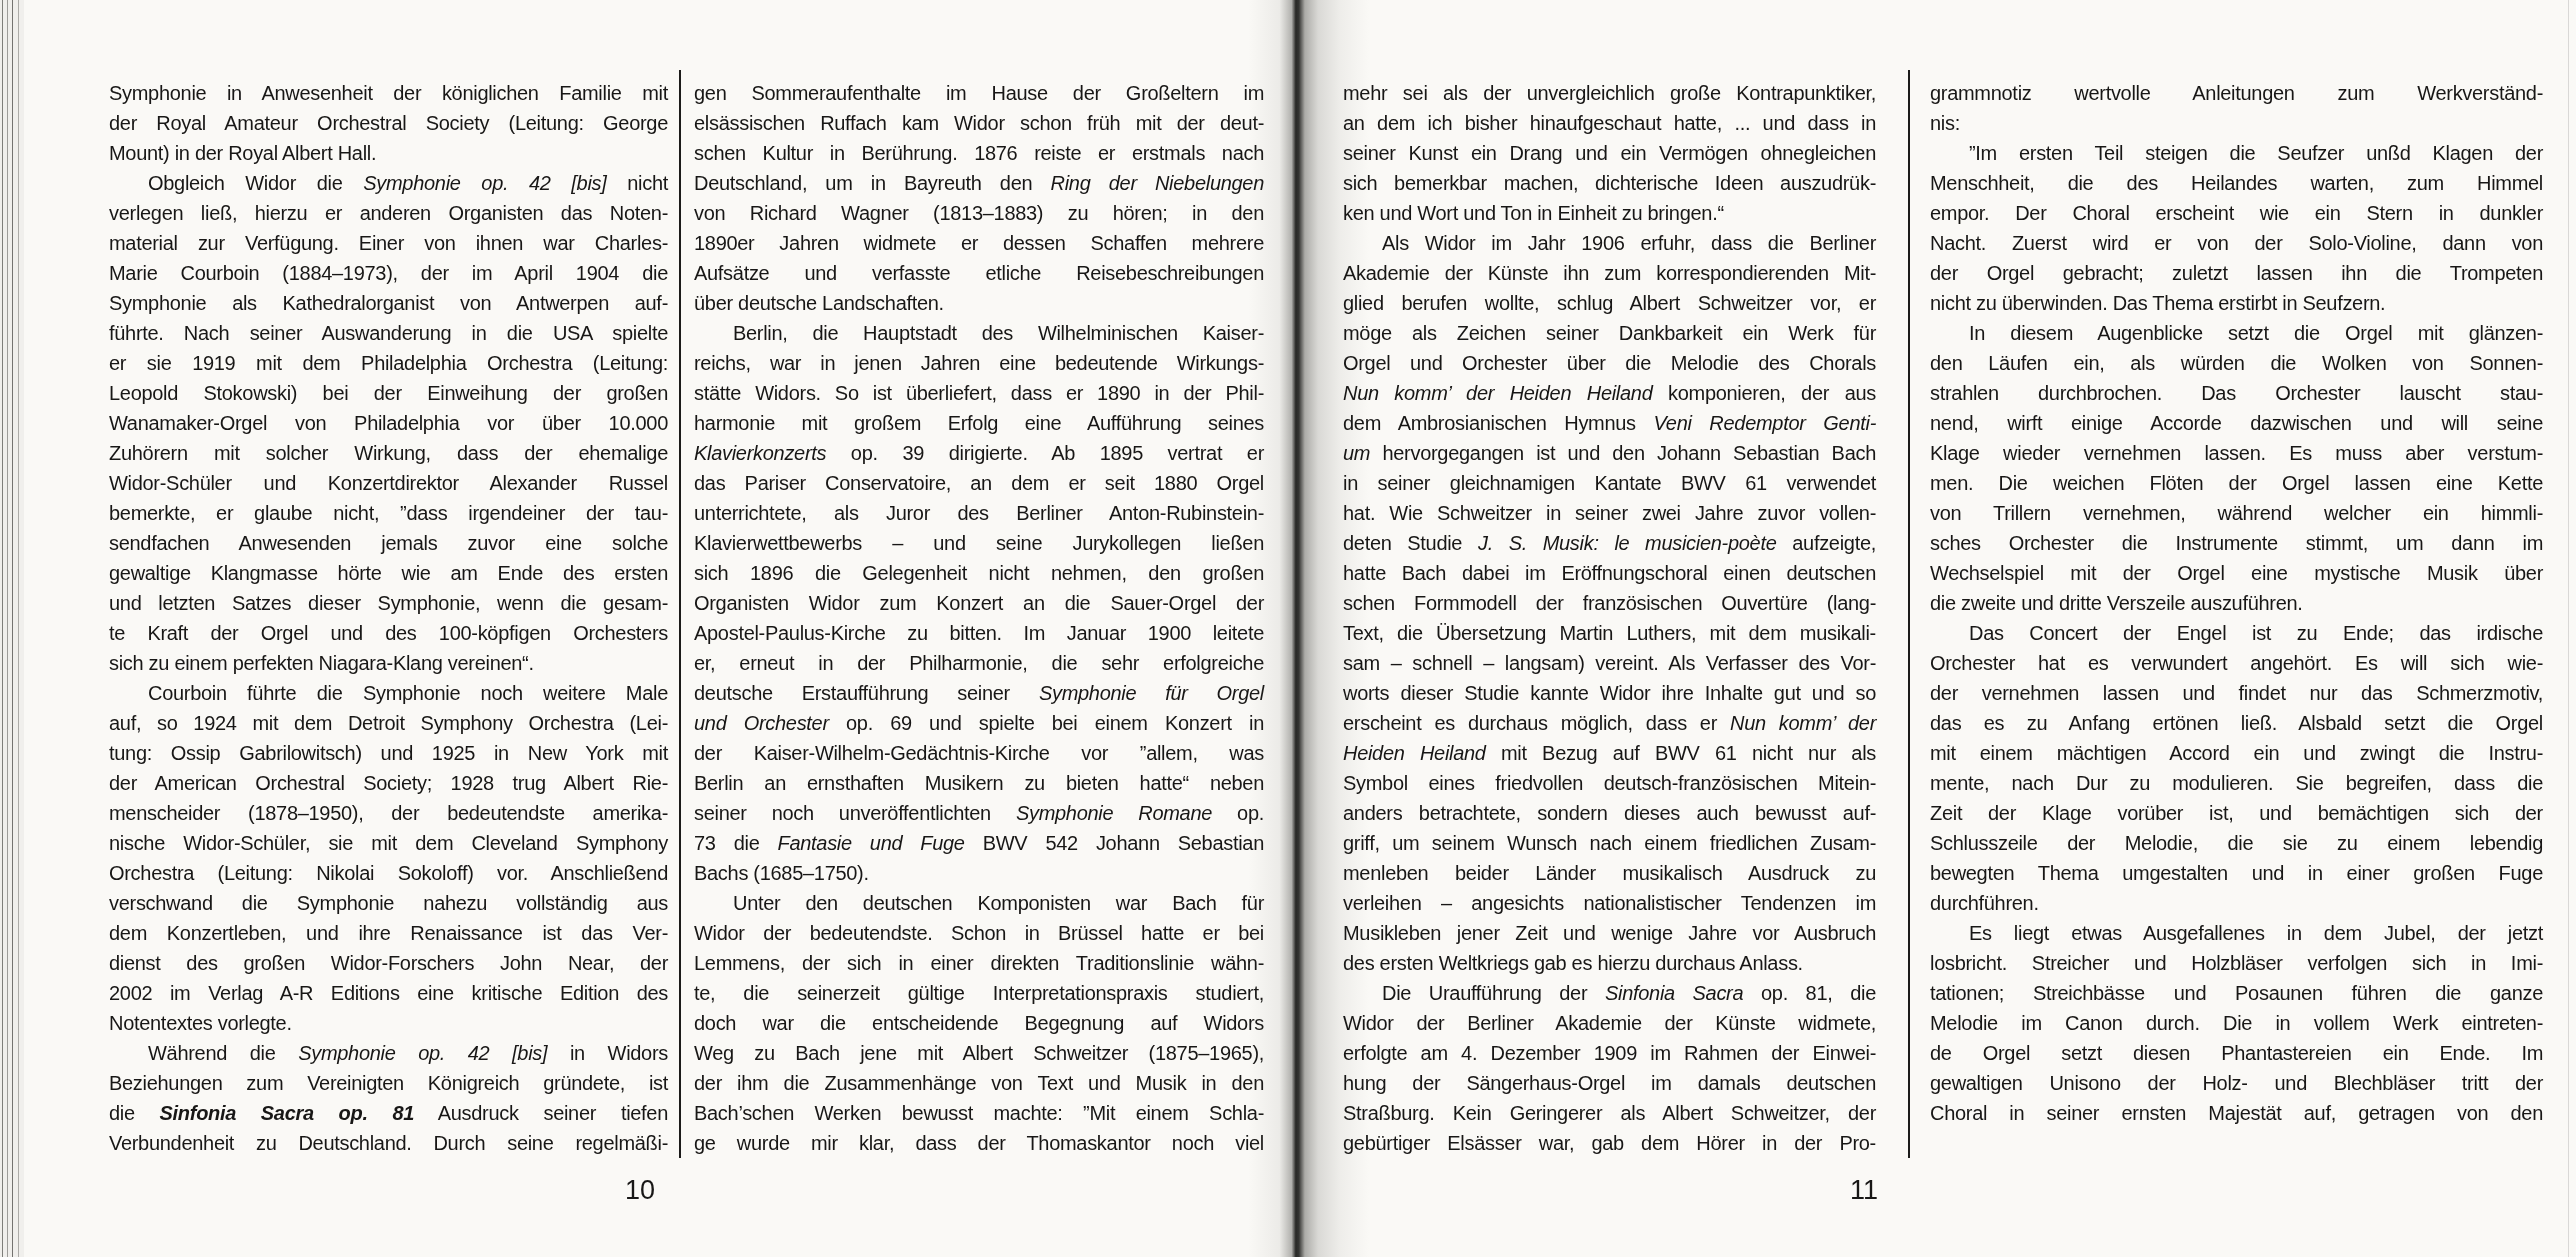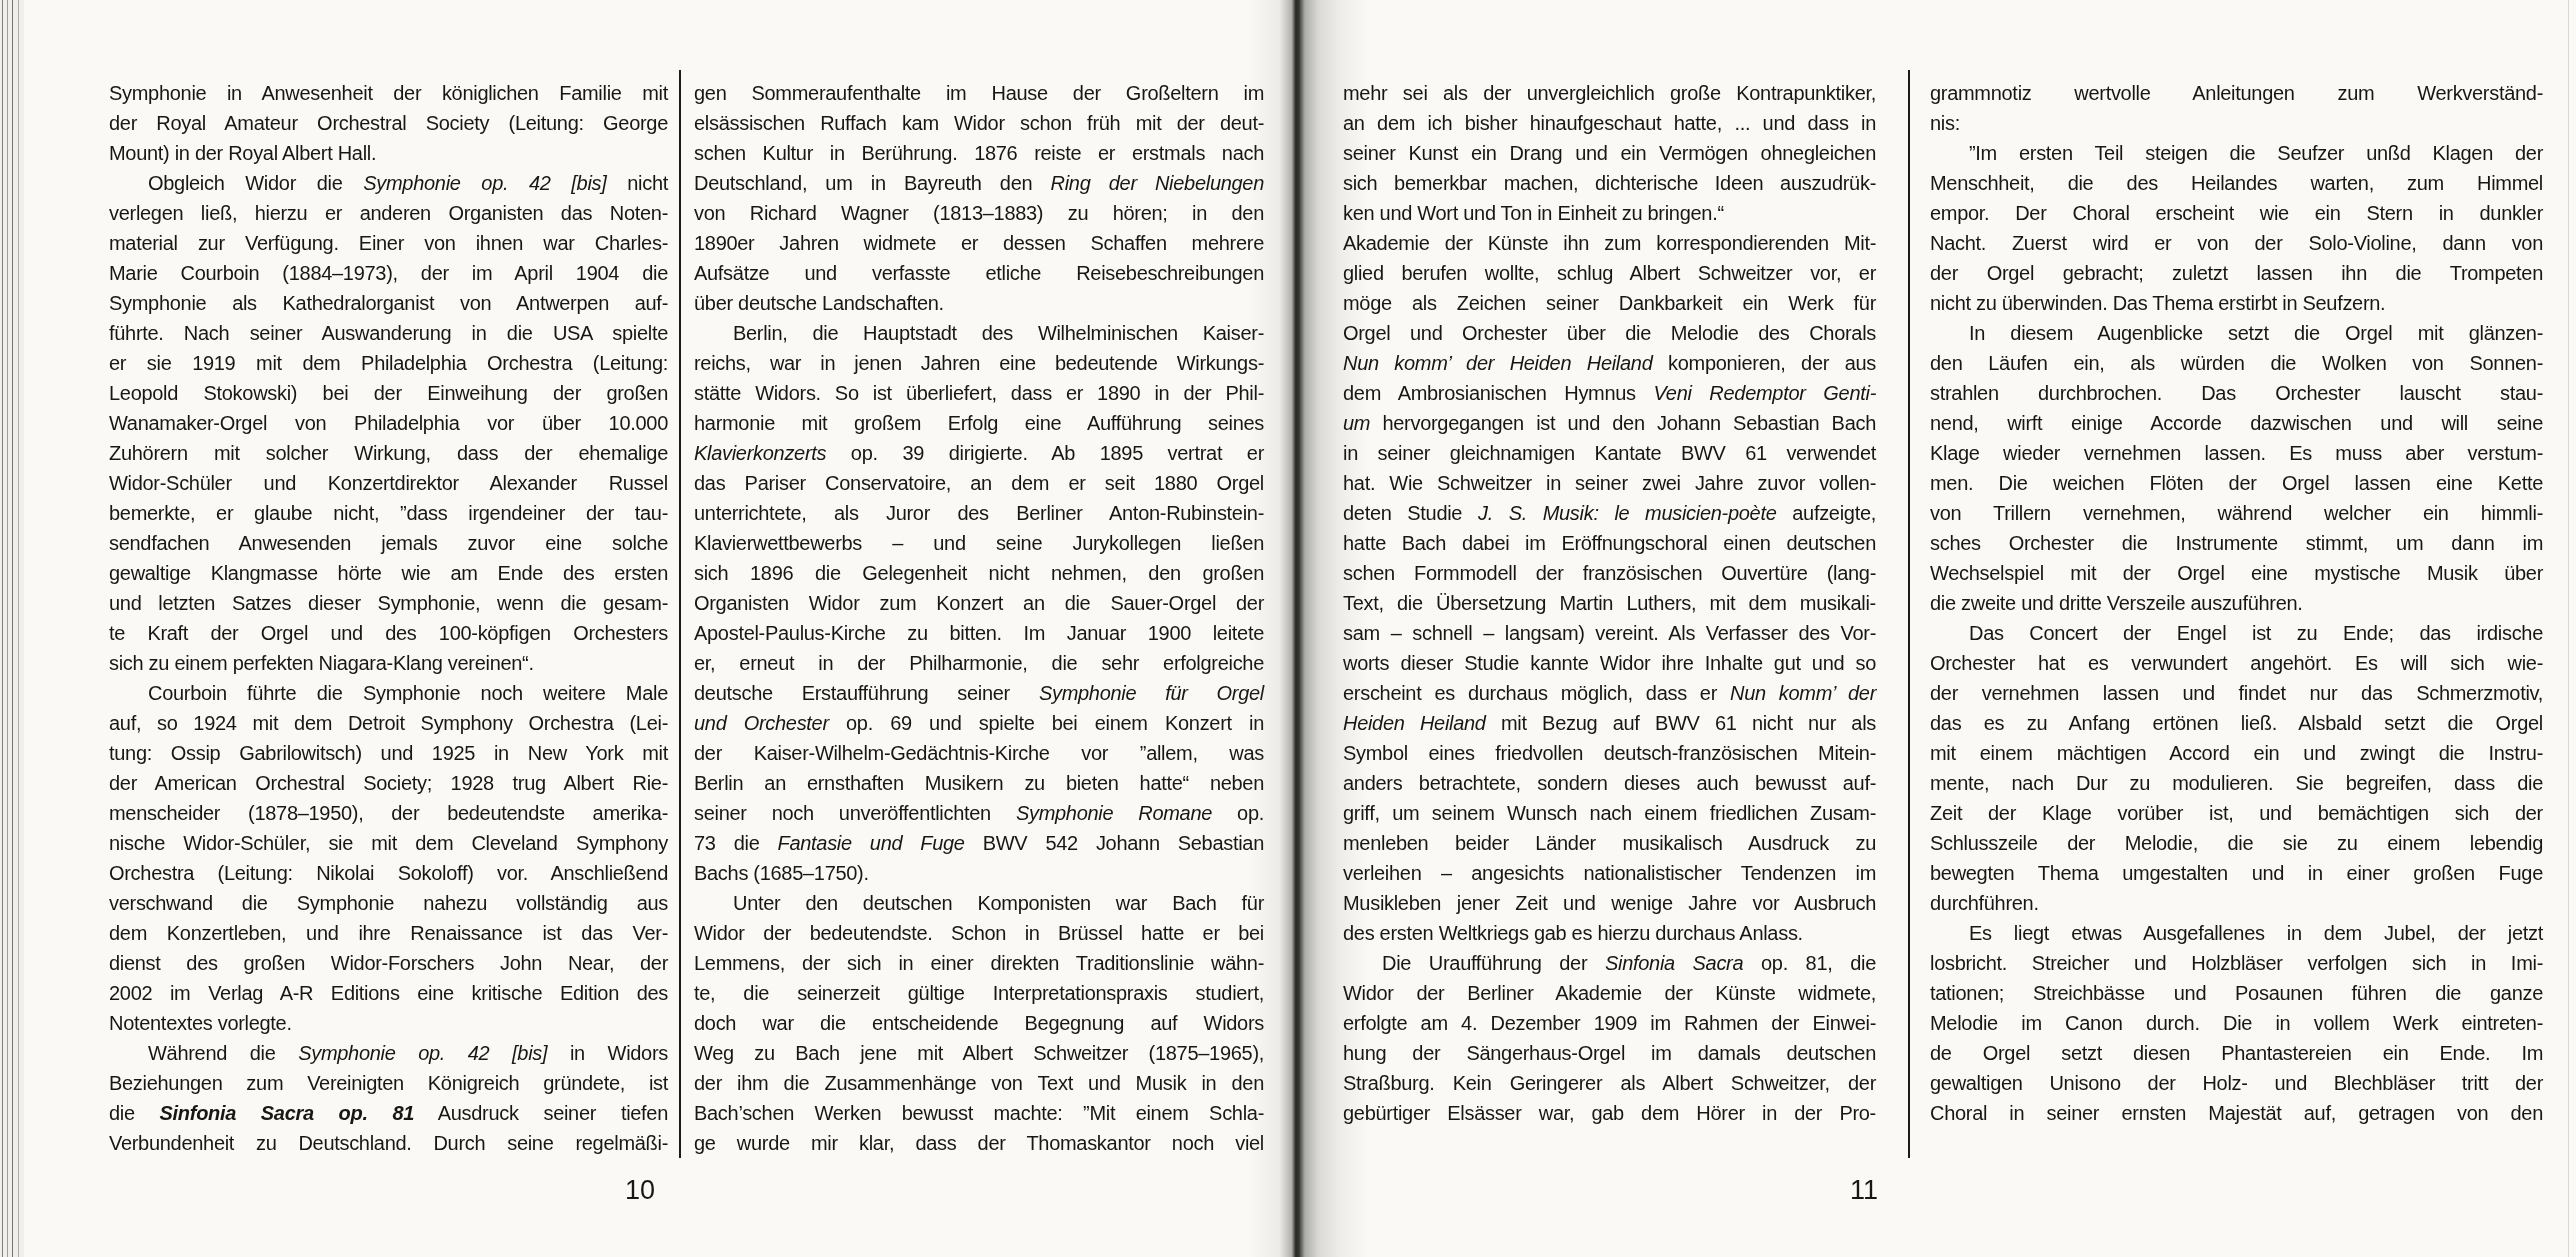--- a/index.html
+++ b/index.html
@@ -144,20 +144,21 @@
 
 <div class="gutter"></div>
 
 <div class="page" style="left:1370px;width:1206px;">
   <div class="col" style="left:-27px;width:533px;">
       <div class="line"><span>mehr sei als der unvergleichlich große Kontrapunktiker,</span></div>
       <div class="line"><span>an dem ich bisher hinaufgeschaut hatte, ... und dass in</span></div>
       <div class="line"><span>seiner Kunst ein Drang und ein Vermögen ohnegleichen</span></div>
       <div class="line"><span>sich bemerkbar machen, dichterische Ideen auszudrük-</span></div>
       <div class="line p-end"><span>ken und Wort und Ton in Einheit zu bringen.“</span></div>
+      <div class="line p-start"><span>Als Widor im Jahr 1906 erfuhr, dass die Berliner</span></div>
       <div class="line"><span>Akademie der Künste ihn zum korrespondierenden Mit-</span></div>
       <div class="line"><span>glied berufen wollte, schlug Albert Schweitzer vor, er</span></div>
       <div class="line"><span>möge als Zeichen seiner Dankbarkeit ein Werk für</span></div>
       <div class="line"><span>Orgel und Orchester über die Melodie des Chorals</span></div>
       <div class="line"><span class="it">Nun komm’ der Heiden Heiland</span><span> komponieren, der aus</span></div>
       <div class="line"><span>dem Ambrosianischen Hymnus </span><span class="it">Veni Redemptor Genti-</span></div>
       <div class="line"><span class="it">um</span><span> hervorgegangen ist und den Johann Sebastian Bach</span></div>
       <div class="line"><span>in seiner gleichnamigen Kantate BWV 61 verwendet</span></div>
       <div class="line"><span>hat. Wie Schweitzer in seiner zwei Jahre zuvor vollen-</span></div>
       <div class="line"><span>deten Studie </span><span class="it">J. S. Musik: le musicien-poète</span><span> aufzeigte,</span></div>

